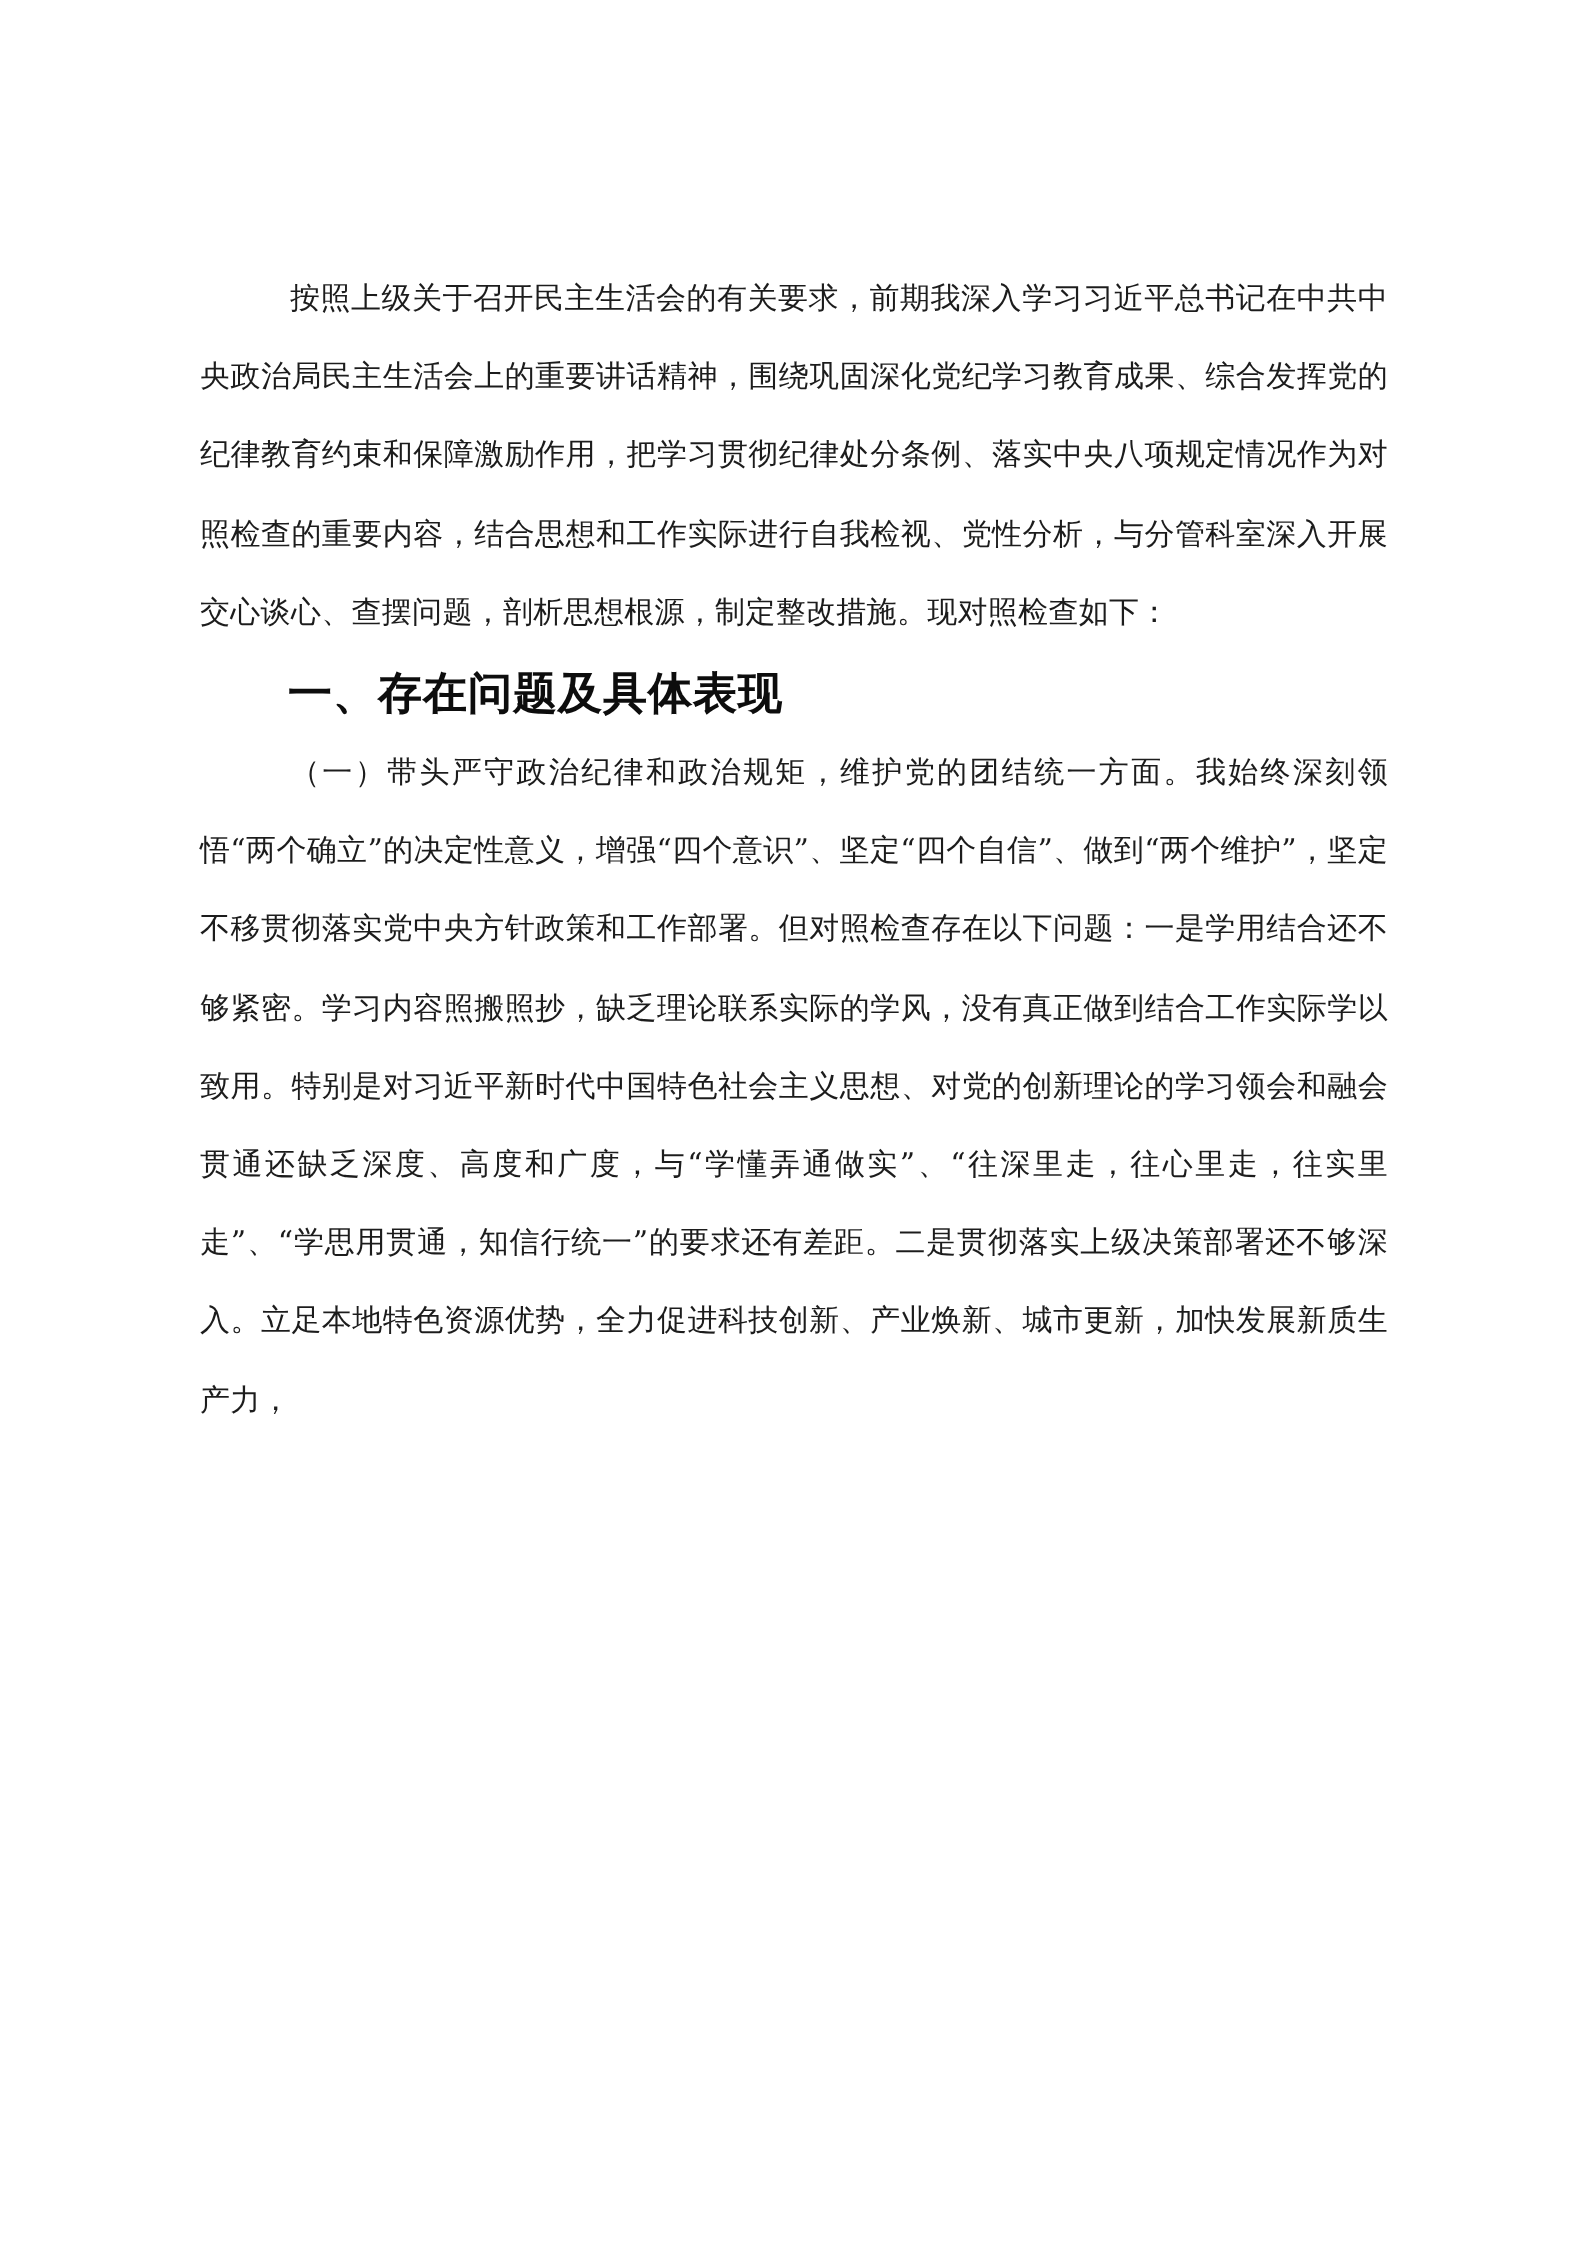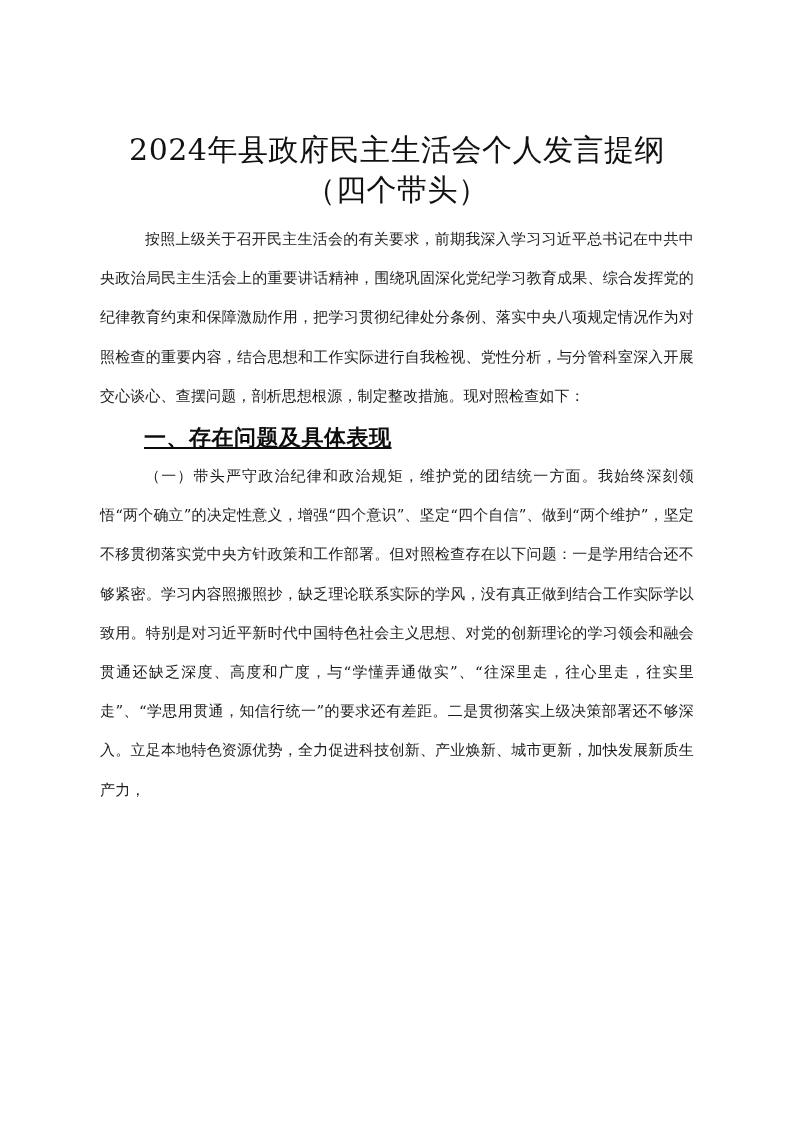--- a/index.html
+++ b/index.html
@@ -43,21 +43,20 @@
   .section-heading {
     font-family: "DejaVu Sans", "Liberation Sans", sans-serif;
     font-size: 22px;
     line-height: 39px;
     font-weight: 700;
     color: #0d0d0d;
     text-indent: 44px;
     margin: 0;
     padding: 0;
     letter-spacing: 0.5px;
-    text-decoration: underline;
   }
 
   .para {
     font-family: "DejaVu Serif", "Liberation Serif", serif;
     font-size: 15px;
     line-height: 39.2px;
     color: #1c1c1c;
     text-indent: 45px;
     margin: 0;
     padding: 0;
@@ -69,21 +68,20 @@
 
   .spacer-sm { height: 2px; }
 </style>
 </head>
 <body>
 
 <div class="page" style="background: rgb(255, 255, 255); color: rgb(28, 28, 28);">
 
   <div class="doc-body">
 
-    <h1 class="doc-title" id="title-el">2024年县政府民主生活会个人发言提纲（四个带头）</h1>
 
     <p class="para">按照上级关于召开民主生活会的有关要求，前期我深入学习习近平总书记在中共中央政治局民主生活会上的重要讲话精神，围绕巩固深化党纪学习教育成果、综合发挥党的纪律教育约束和保障激励作用，把学习贯彻纪律处分条例、落实中央八项规定情况作为对照检查的重要内容，结合思想和工作实际进行自我检视、党性分析，与分管科室深入开展交心谈心、查摆问题，剖析思想根源，制定整改措施。现对照检查如下：</p>
 
     <div class="spacer-sm"></div>
 
     <h2 class="section-heading">一、存在问题及具体表现</h2>
 
     <p class="para">（一）带头严守政治纪律和政治规矩，维护党的团结统一方面。我始终深刻领悟“两个确立”的决定性意义，增强“四个意识”、坚定“四个自信”、做到“两个维护”，坚定不移贯彻落实党中央方针政策和工作部署。但对照检查存在以下问题：一是学用结合还不够紧密。学习内容照搬照抄，缺乏理论联系实际的学风，没有真正做到结合工作实际学以致用。特别是对习近平新时代中国特色社会主义思想、对党的创新理论的学习领会和融会贯通还缺乏深度、高度和广度，与“学懂弄通做实”、“往深里走，往心里走，往实里走”、“学思用贯通，知信行统一”的要求还有差距。二是贯彻落实上级决策部署还不够深入。立足本地特色资源优势，全力促进科技创新、产业焕新、城市更新，加快发展新质生产力，</p>
 
   </div>

